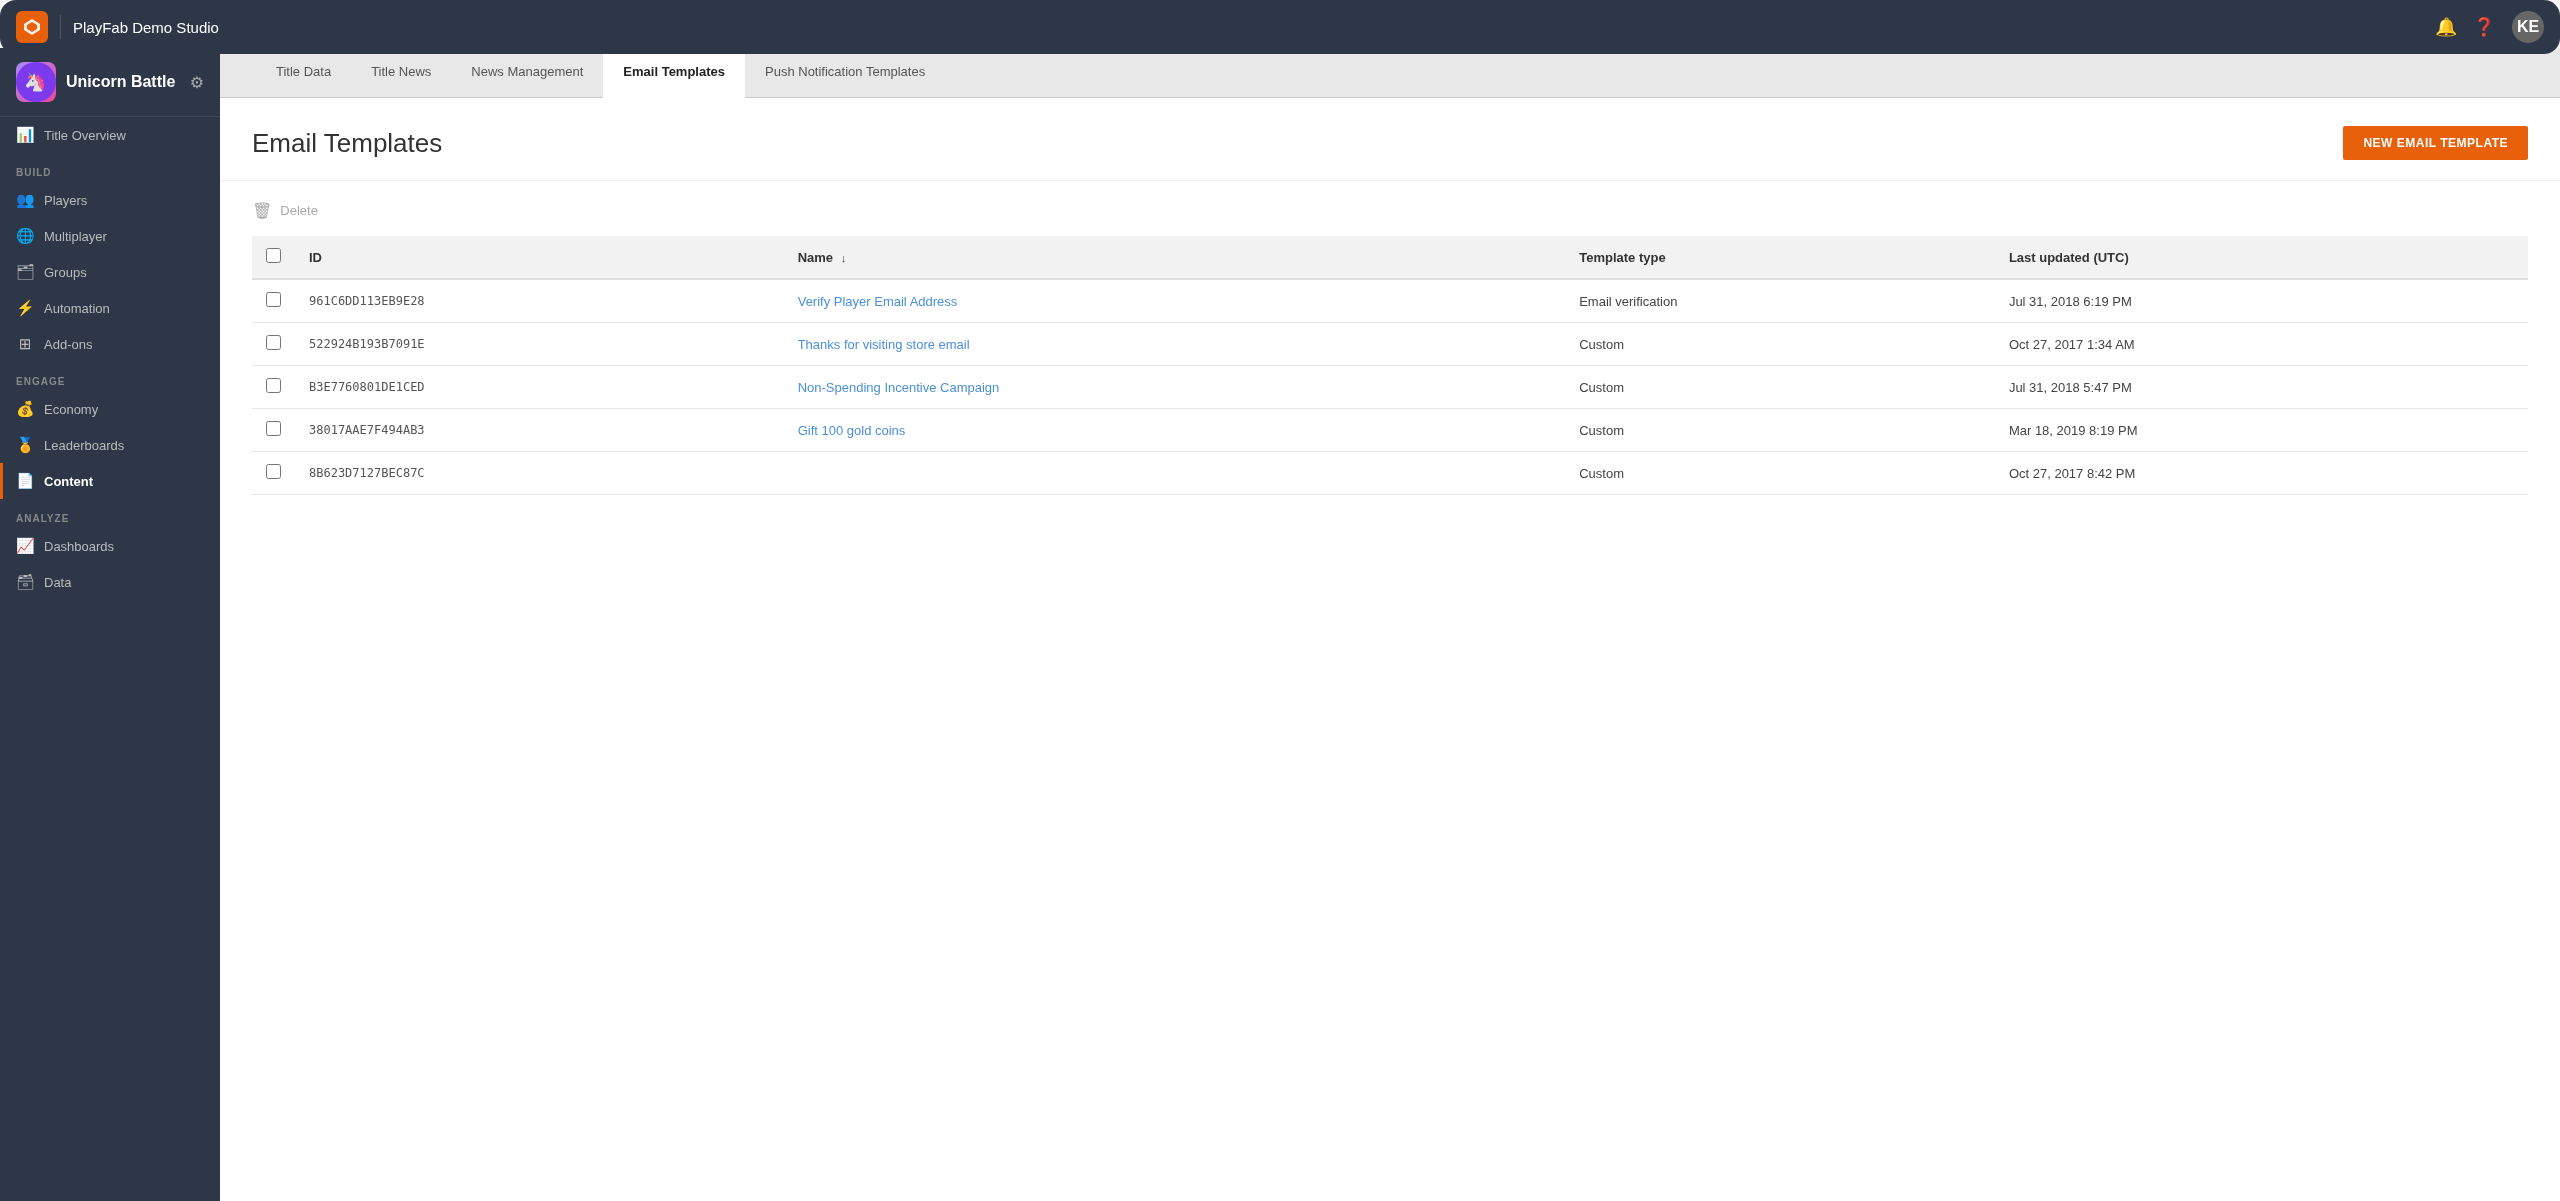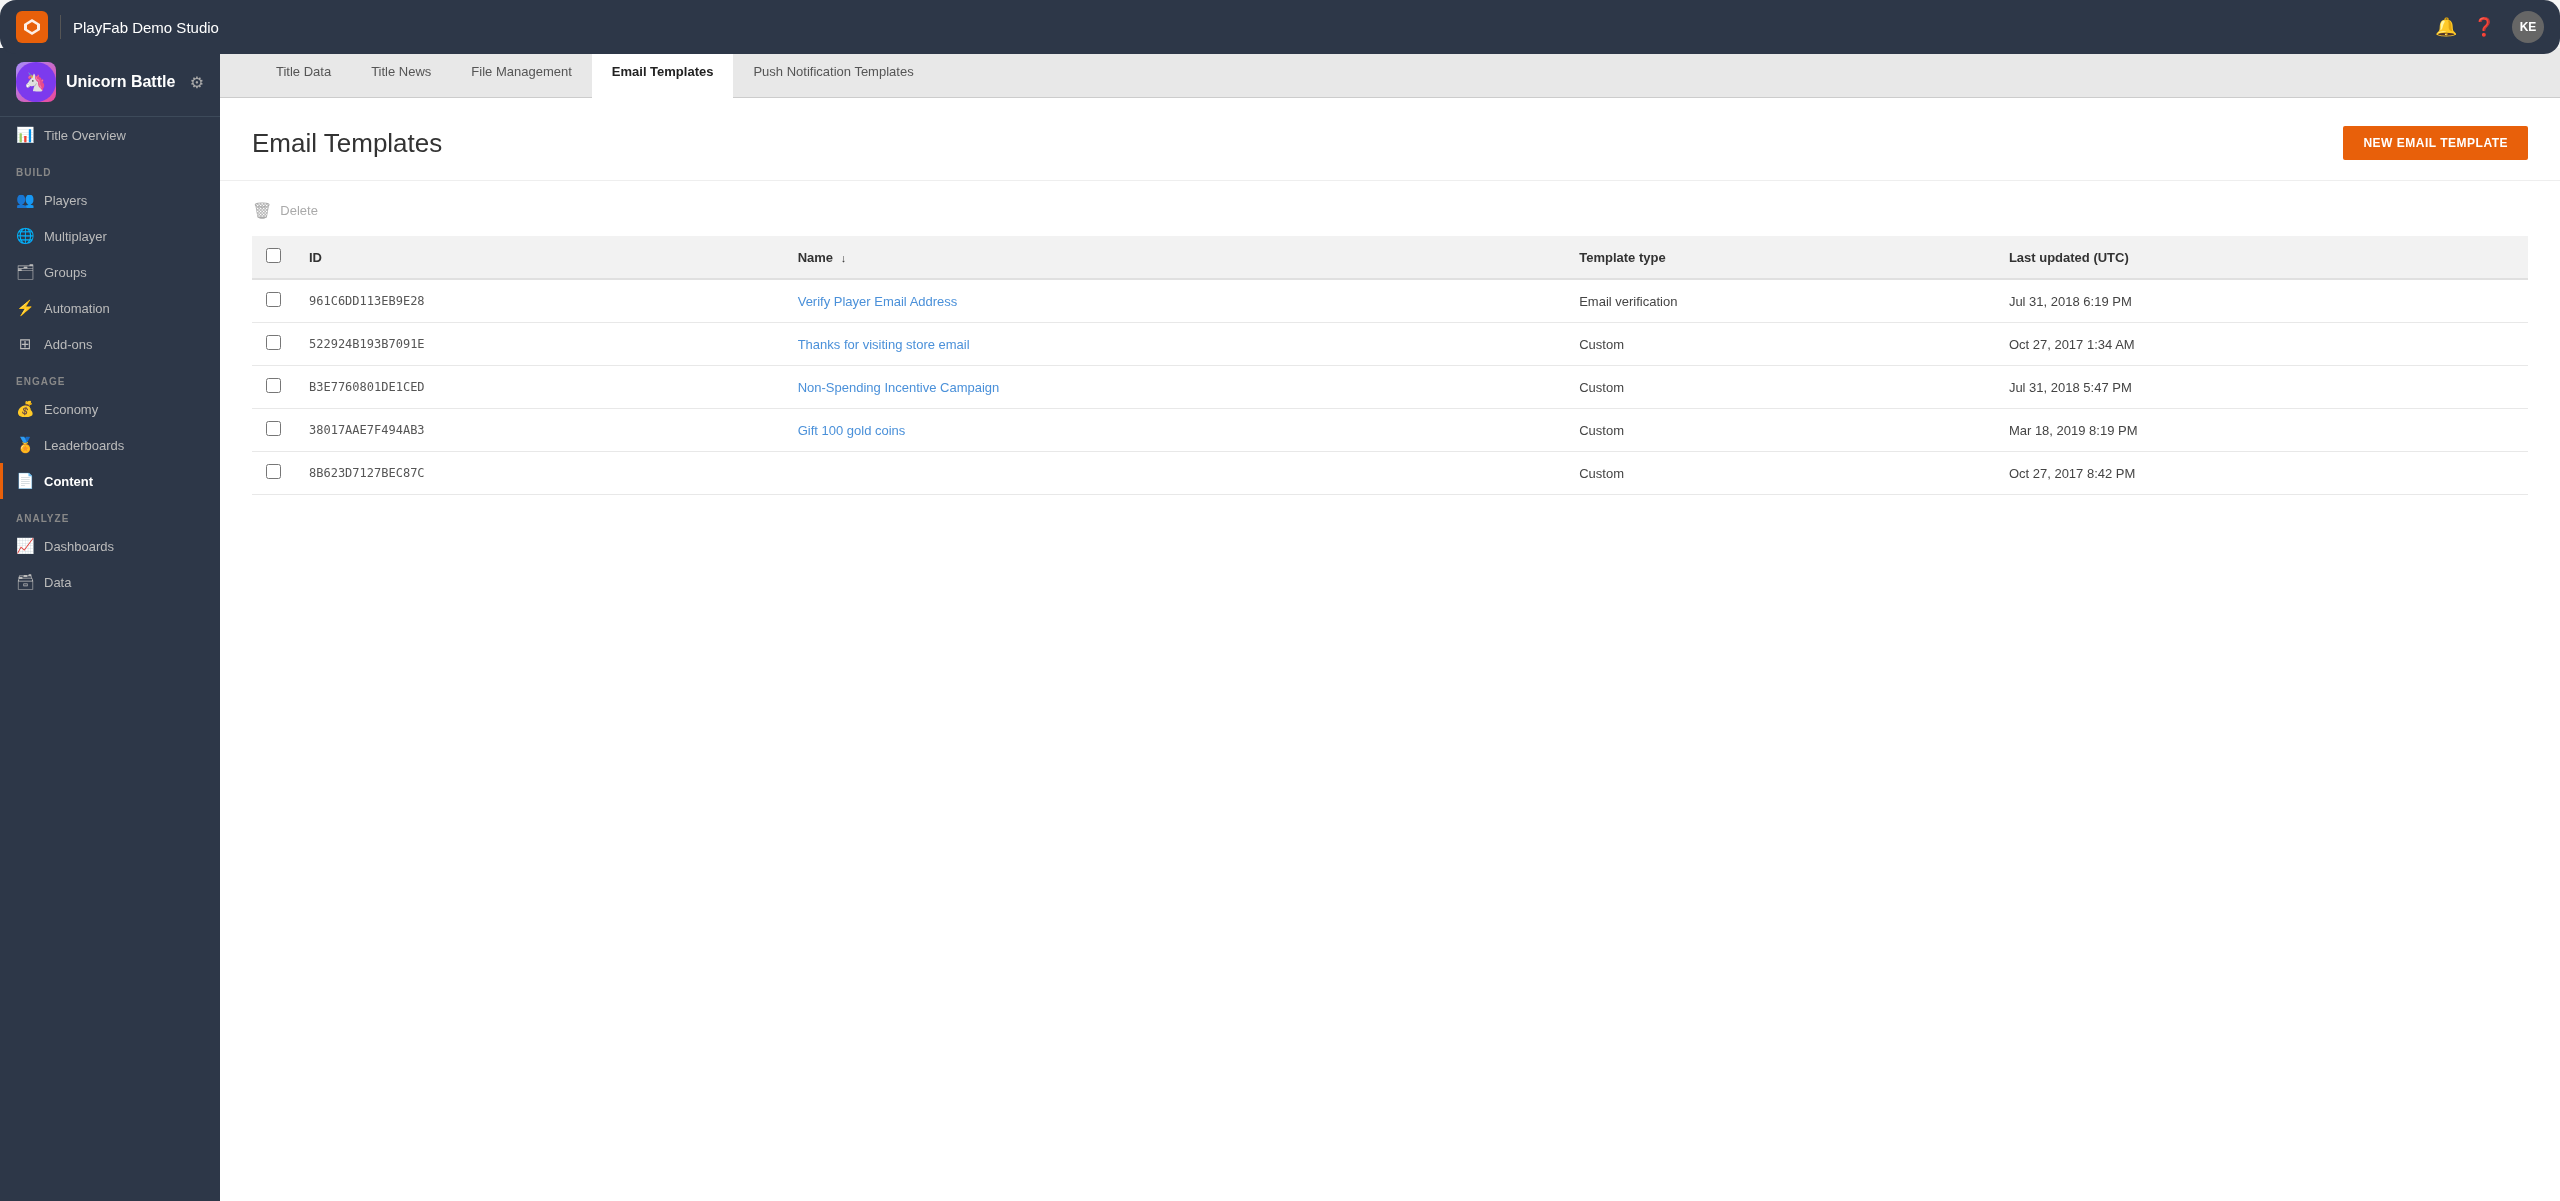--- a/index.html
+++ b/index.html
@@ -24,21 +24,21 @@
     }
     .topbar-logo svg { width: 20px; height: 20px; }
     .topbar-title { color: #fff; font-size: 15px; font-weight: 400; }
     .topbar-divider { width: 1px; height: 24px; background: #555; }
     .topbar-right { display: flex; align-items: center; gap: 16px; }
     .topbar-icon { color: #ccc; font-size: 18px; cursor: pointer; }
     .topbar-avatar {
       width: 32px; height: 32px; border-radius: 50%;
       background: #666; color: #fff;
       display: flex; align-items: center; justify-content: center;
-      font-size: 12px; font-weight: bold; cursor: pointer;
+      font-size: 16px; font-weight: bold; cursor: pointer;
     }
 
     
     .layout { display: flex; margin-top: 48px; height: calc(100vh - 48px); }
 
     
     .sidebar {
       width: 220px; min-width: 220px;
       background: #2d3748;
       color: #ccc;
@@ -274,21 +274,21 @@
   <div class="main">
 
     <div class="tabbar">
       <div class="tab">
         <span>Title Data</span>
       </div>
       <div class="tab">
         <span>Title News</span>
       </div>
       <div class="tab">
-        <span>File Management</span>
+        <span>News Management</span>
       </div>
       <div class="tab active">
         <span>Email Templates</span>
       </div>
       <div class="tab">
         <span>Push Notification Templates</span>
       </div>
     </div>
 
     <div class="content-area">

